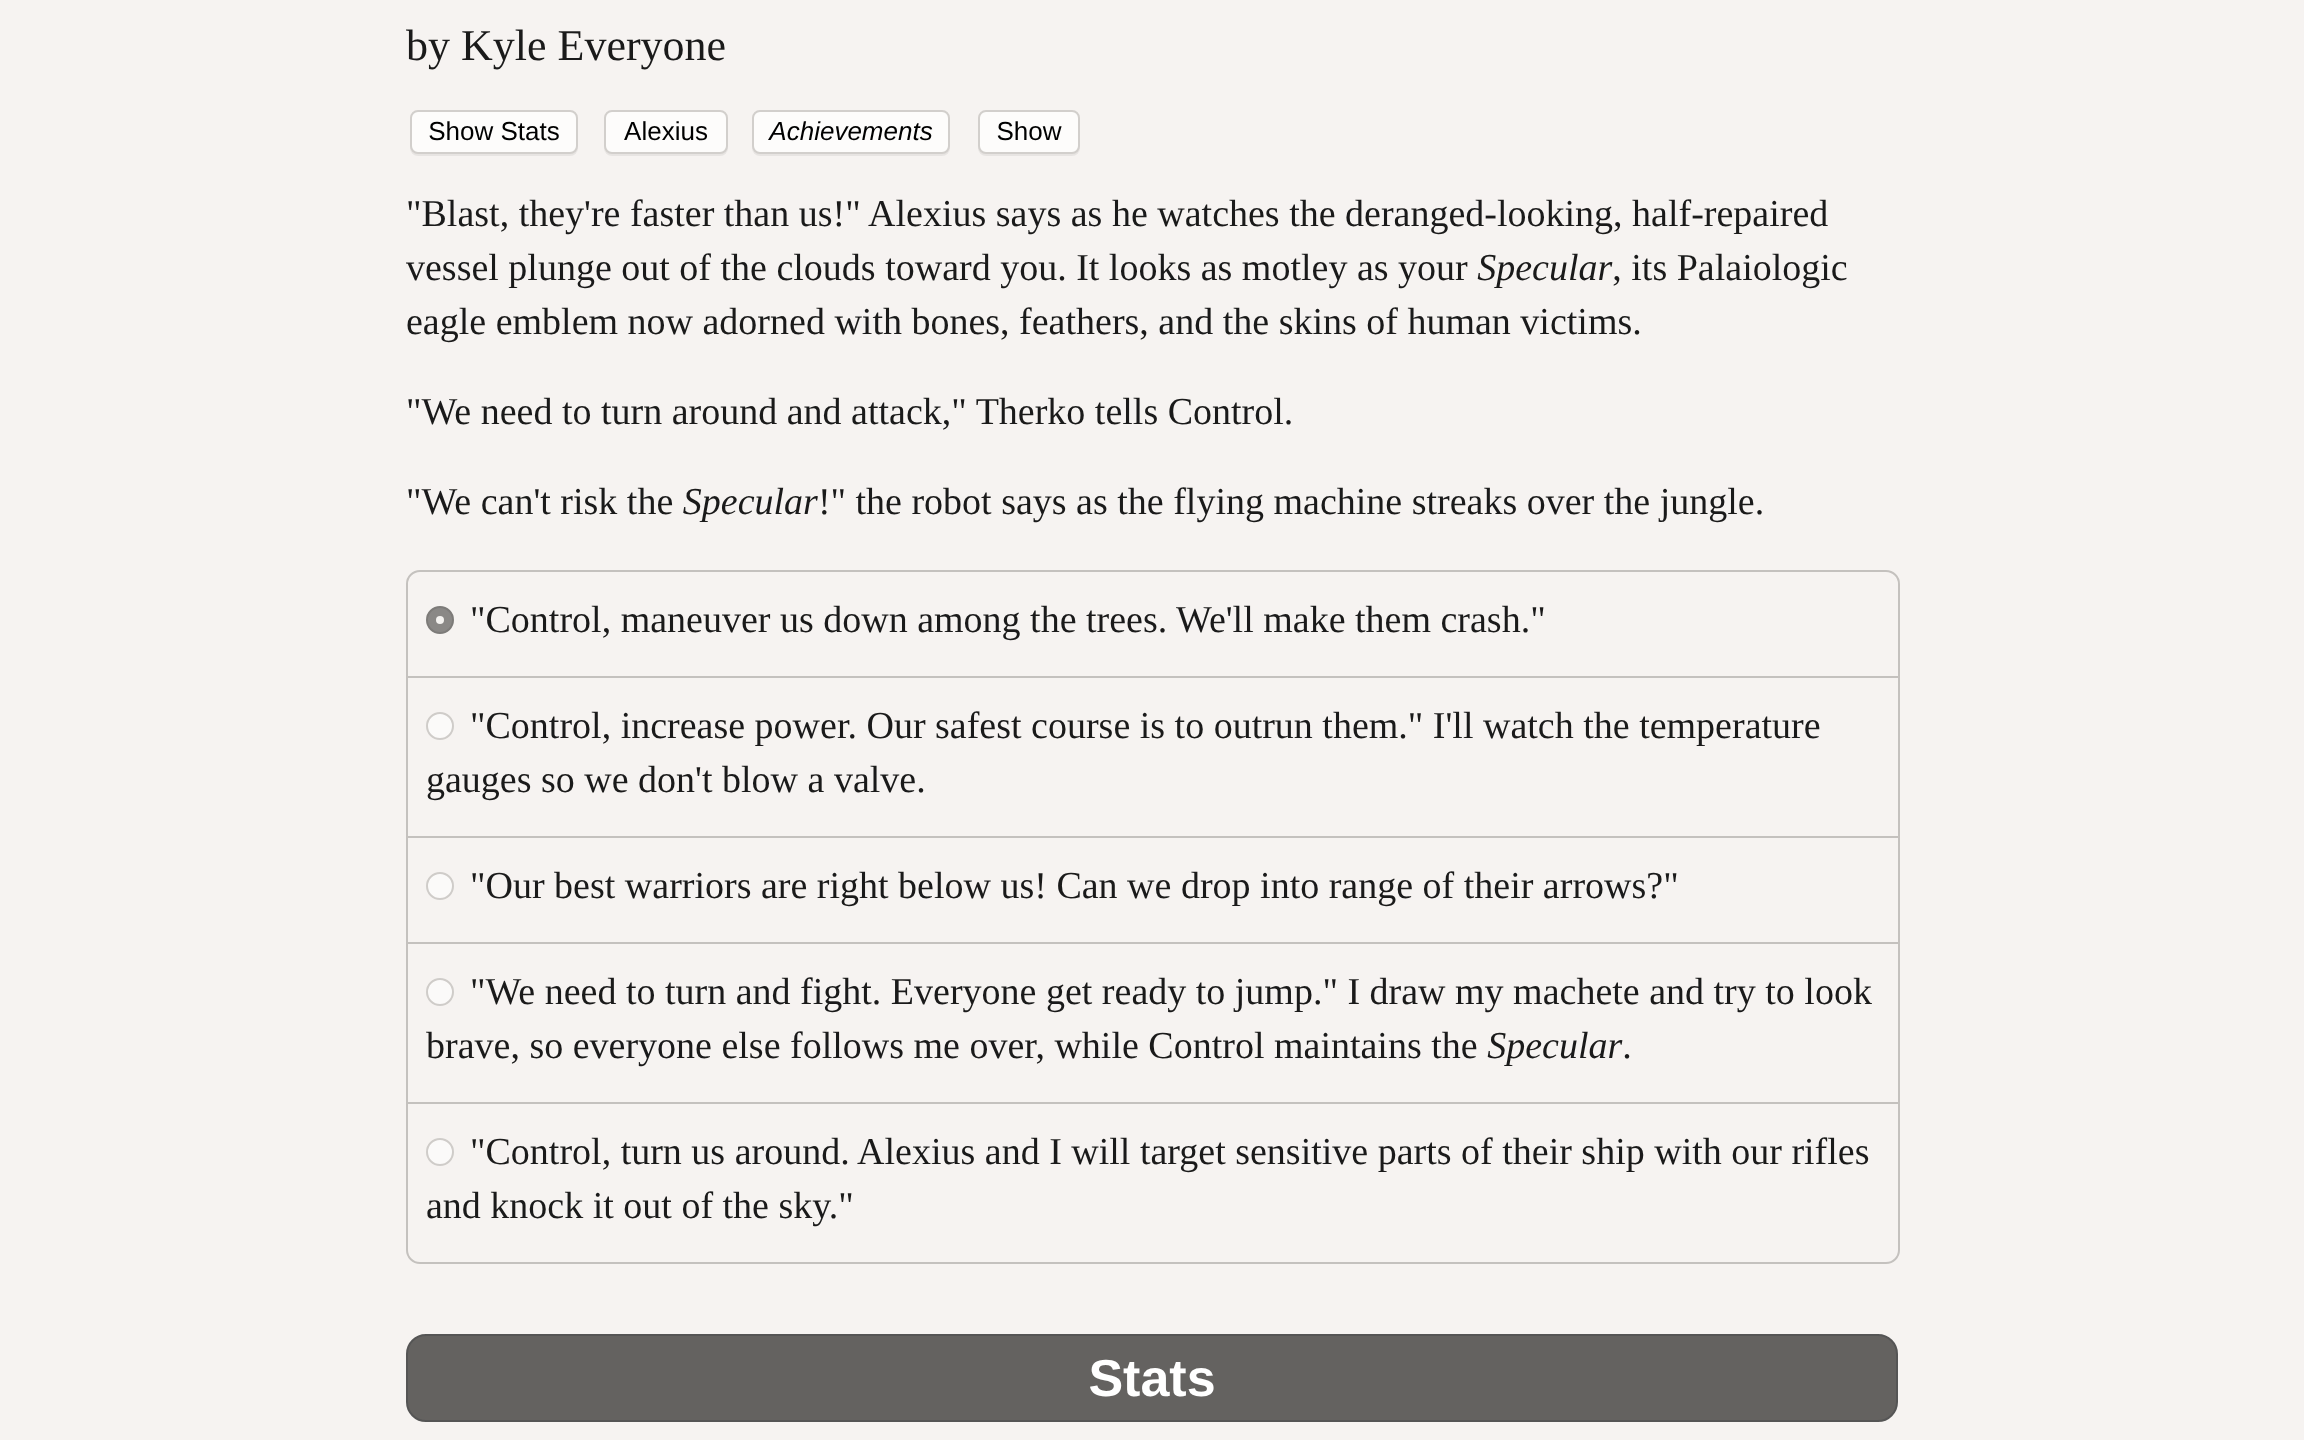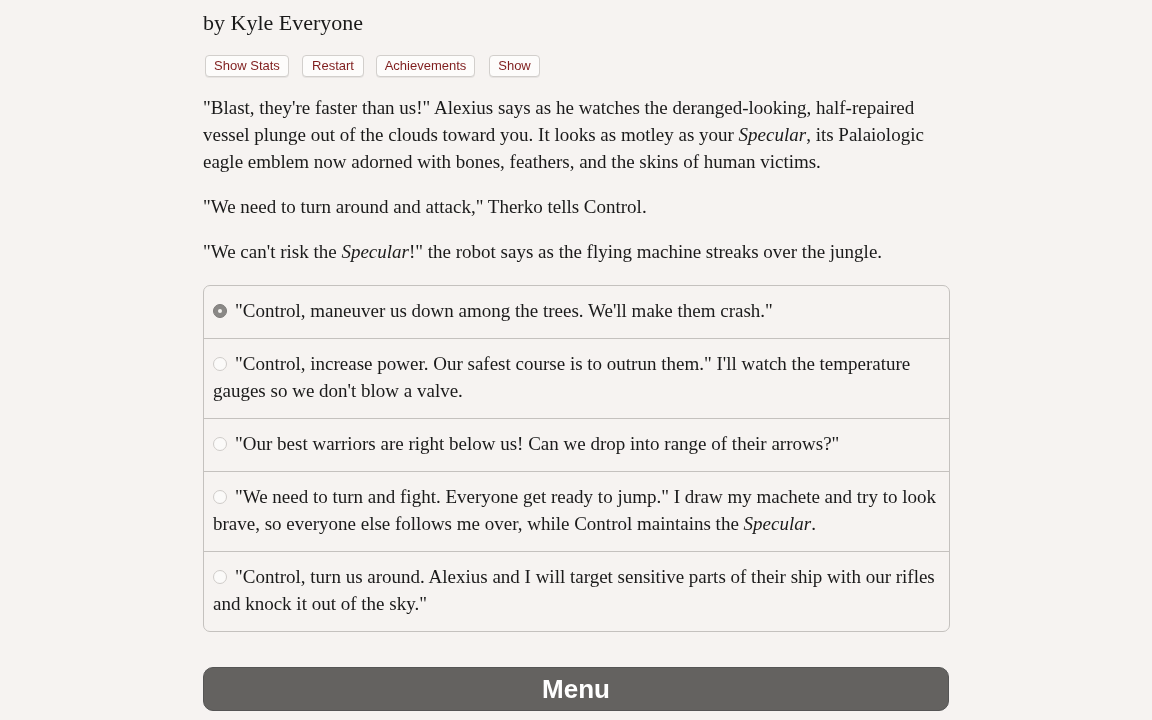--- a/index.html
+++ b/index.html
@@ -15,21 +15,21 @@
   .author {
     position: absolute; top: 9px; left: 0;
     font-size: 22px; line-height: 28px;
   }
   .toolbar { position: absolute; top: 55px; left: 0; height: 22px; }
   .tbtn {
     position: absolute; top: 0; height: 20px;
     border: 1px solid #d2cfcc; border-radius: 4px;
     background: #fdfcfb;
     font-family: "Liberation Sans", "DejaVu Sans", sans-serif;
-    font-size: 13px; line-height: 20px; color: #7f1d1d;
+    font-size: 13px; line-height: 20px; color: #000000;
     text-align: center; box-shadow: 0 1px 0 rgba(0,0,0,0.06);
   }
   .para {
     position: absolute; left: 0; width: 746px;
     font-size: 19px; line-height: 27px;
   }
   .para i { font-style: italic; }
   .choices {
     position: absolute; left: 0; top: 285px; width: 745px;
     border: 1px solid #c4c1be; border-radius: 7px;
@@ -67,22 +67,22 @@
 </style>
 </head>
 <body>
 
 <div class="container">
 
   <div class="author">by Kyle Everyone</div>
 
   <div class="toolbar">
     <div class="tbtn" style="left:2px;width:82px;">Show Stats</div>
-    <div class="tbtn" style="left:99px;width:60px;">Restart</div>
-    <div class="tbtn" style="left:173px;width:97px;">Achievements</div>
+    <div class="tbtn" style="left:99px;width:60px;">Alexius</div>
+    <div class="tbtn" style="left:173px;width:97px;font-style:italic;">Achievements</div>
     <div class="tbtn" style="left:286px;width:49px;">Show</div>
   </div>
 
   <div class="para" style="top:94px;"><span>"Blast, they're faster than us!" Alexius says as he watches the deranged-looking, half-repaired vessel plunge out of the clouds toward you. It looks as motley as your </span><i>Specular</i><span>, its Palaiologic eagle emblem now adorned with bones, feathers, and the skins of human victims.</span></div>
 
   <div class="para" style="top:193px;">"We need to turn around and attack," Therko tells Control.</div>
 
   <div class="para" style="top:238px;"><span>"We can't risk the </span><i>Specular</i><span>!" the robot says as the flying machine streaks over the jungle.</span></div>
 
   <div class="choices">
@@ -96,15 +96,15 @@
       <span class="radio"></span><span>"Our best warriors are right below us! Can we drop into range of their arrows?"</span>
     </div>
     <div class="choice">
       <span class="radio"></span><span>"We need to turn and fight. Everyone get ready to jump." I draw my machete and try to look brave, so everyone else follows me over, while Control maintains the </span><i>Specular</i><span>.</span>
     </div>
     <div class="choice">
       <span class="radio"></span><span>"Control, turn us around. Alexius and I will target sensitive parts of their ship with our rifles and knock it out of the sky."</span>
     </div>
   </div>
 
-  <div class="next">Menu</div>
+  <div class="next">Stats</div>
 
 </div>
 
 </body></html>

